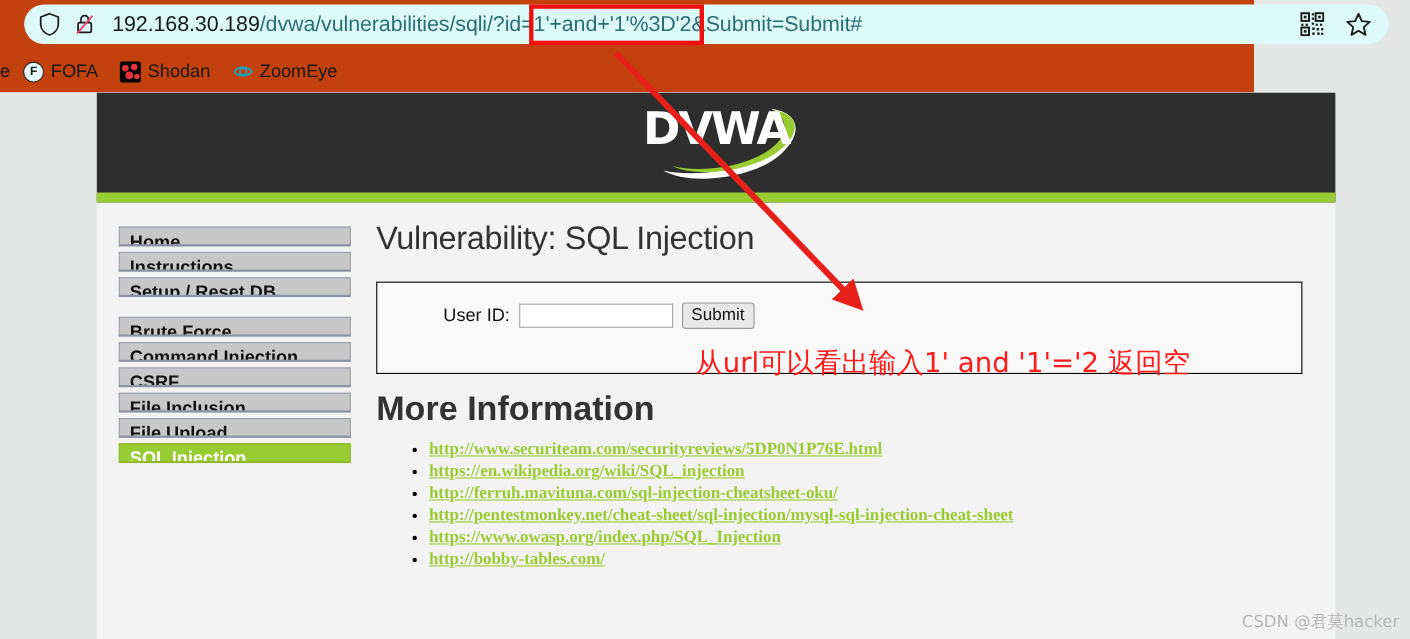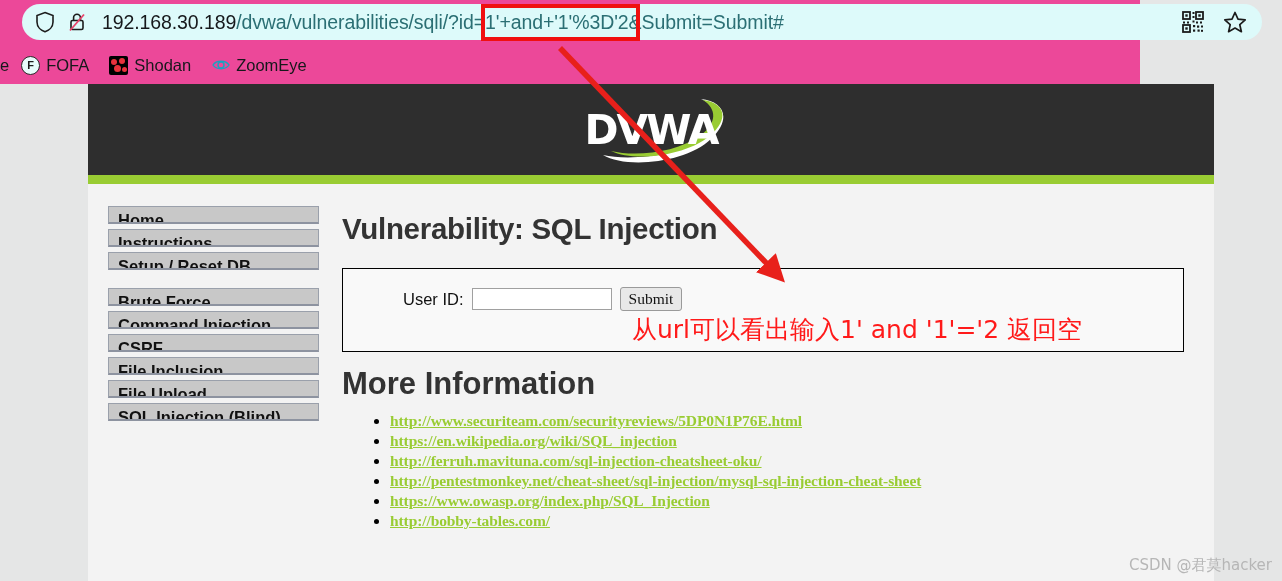--- a/index.html
+++ b/index.html
@@ -7,21 +7,21 @@
     width: 1282px; height: 581px;
     overflow: hidden;
     font-family: "Liberation Sans", sans-serif;
     background: #e5e6e6;
   }
 
   
   .browser-chrome {
     position: absolute; left: 0; top: 0;
     width: 1140px; height: 84px;
-    background: #ec4899;
+    background: #c2410c;
   }
   .urlbar-row {
     position: absolute; left: 0; top: 0;
     width: 1282px; height: 44px;
     display: flex; align-items: center;
   }
   .urlbar {
     position: absolute; left: 22px; top: 4px;
     width: 1240px; height: 36px;
     background: #ddfafa;
@@ -91,21 +91,21 @@
   .dvwa-header {
     position: relative;
     height: 100px;
     background: #2e2e2e;
     border-bottom: 9px solid #9c3;
     display: flex; align-items: center; justify-content: center;
   }
   .logo-wrap {
     position: relative;
     width: 200px; height: 74px;
-    display: flex; align-items: center; justify-content: center;
+    display: flex; align-items: flex-start; justify-content: center;
   }
   .logo-text {
     position: relative; z-index: 3;
     font-family: "DejaVu Sans", sans-serif;
     font-weight: bold;
     font-size: 41px;
     letter-spacing: -2px;
     color: #ffffff;
   }
   .swoosh {
@@ -147,23 +147,23 @@
     border-color: #8fb82e;
   }
 
   .content {
     flex: 1;
     padding: 16px 30px 0 22px;
     min-width: 0;
   }
   .content h1 {
     font-size: 29.5px;
-    font-weight: bold;
+    font-weight: normal;
     color: #333;
-    margin: 12px 0 22px 0;
+    margin: 0 0 22px 0;
     letter-spacing: -0.3px;
   }
   .vuln-box {
     border: 1px solid #000;
     background: #f9f9f9;
     padding: 18px 14px 16px 18px;
     margin-bottom: 14px;
     position: relative;
     min-height: 84px;
   }
@@ -181,21 +181,21 @@
   }
   .submit-btn {
     height: 24px;
     padding: 0 8px;
     font-size: 15.5px;
     background: #e8e8e8;
     border: 1px solid #9a9a9a;
     border-radius: 3px;
     color: #111;
     cursor: pointer;
-    font-family: Liberation Serif, serif;
+    font-family: Liberation Sans, sans-serif;
   }
   .content h2 {
     font-size: 31px;
     font-weight: bold;
     color: #333;
     margin: 6px 0 10px 0;
   }
   .links { list-style: disc; padding-left: 48px; }
   .links li { margin-bottom: 2px; }
   .links a {
@@ -344,21 +344,21 @@
           <div class="menu-item">Home</div>
           <div class="menu-item">Instructions</div>
           <div class="menu-item">Setup / Reset DB</div>
         </div>
         <div class="menu-group">
           <div class="menu-item">Brute Force</div>
           <div class="menu-item">Command Injection</div>
           <div class="menu-item">CSRF</div>
           <div class="menu-item">File Inclusion</div>
           <div class="menu-item">File Upload</div>
-          <div class="menu-item">SQL Injection (Blind)</div>
+          <div class="menu-item active">SQL Injection</div>
         </div>
       </div>
 
       <div class="content">
         <h1>Vulnerability: SQL Injection</h1>
 
         <div class="vuln-box">
           <div class="form-row">
             <span class="form-label">User ID:</span>
             <input class="id-input" type="text" value="" style="">

